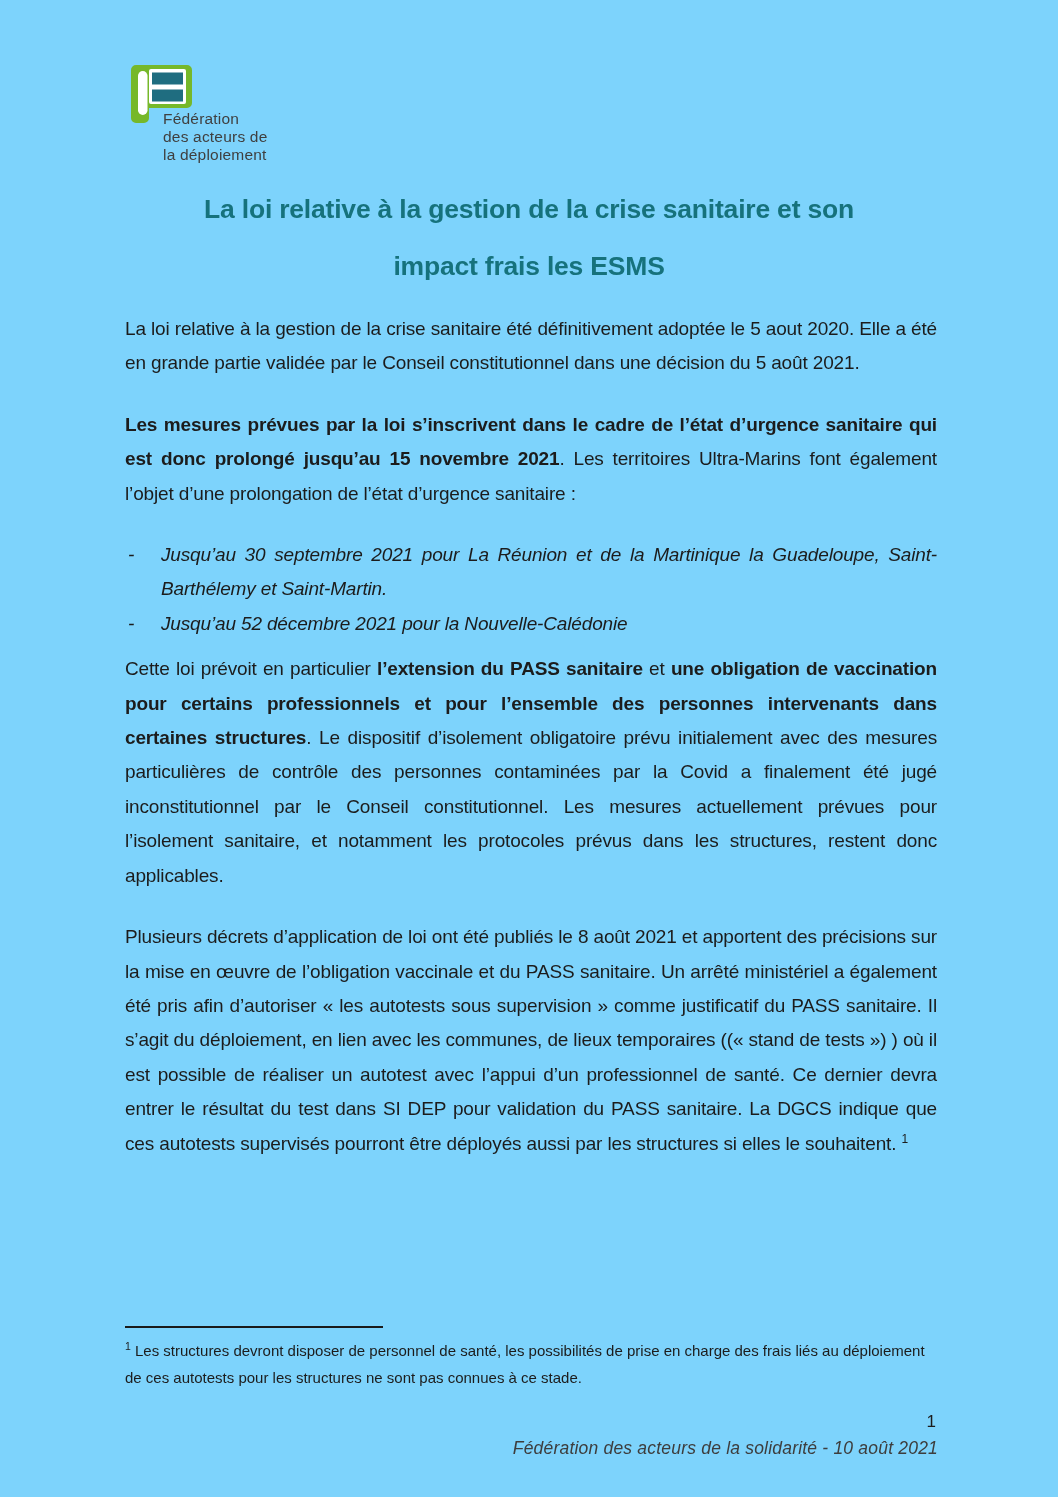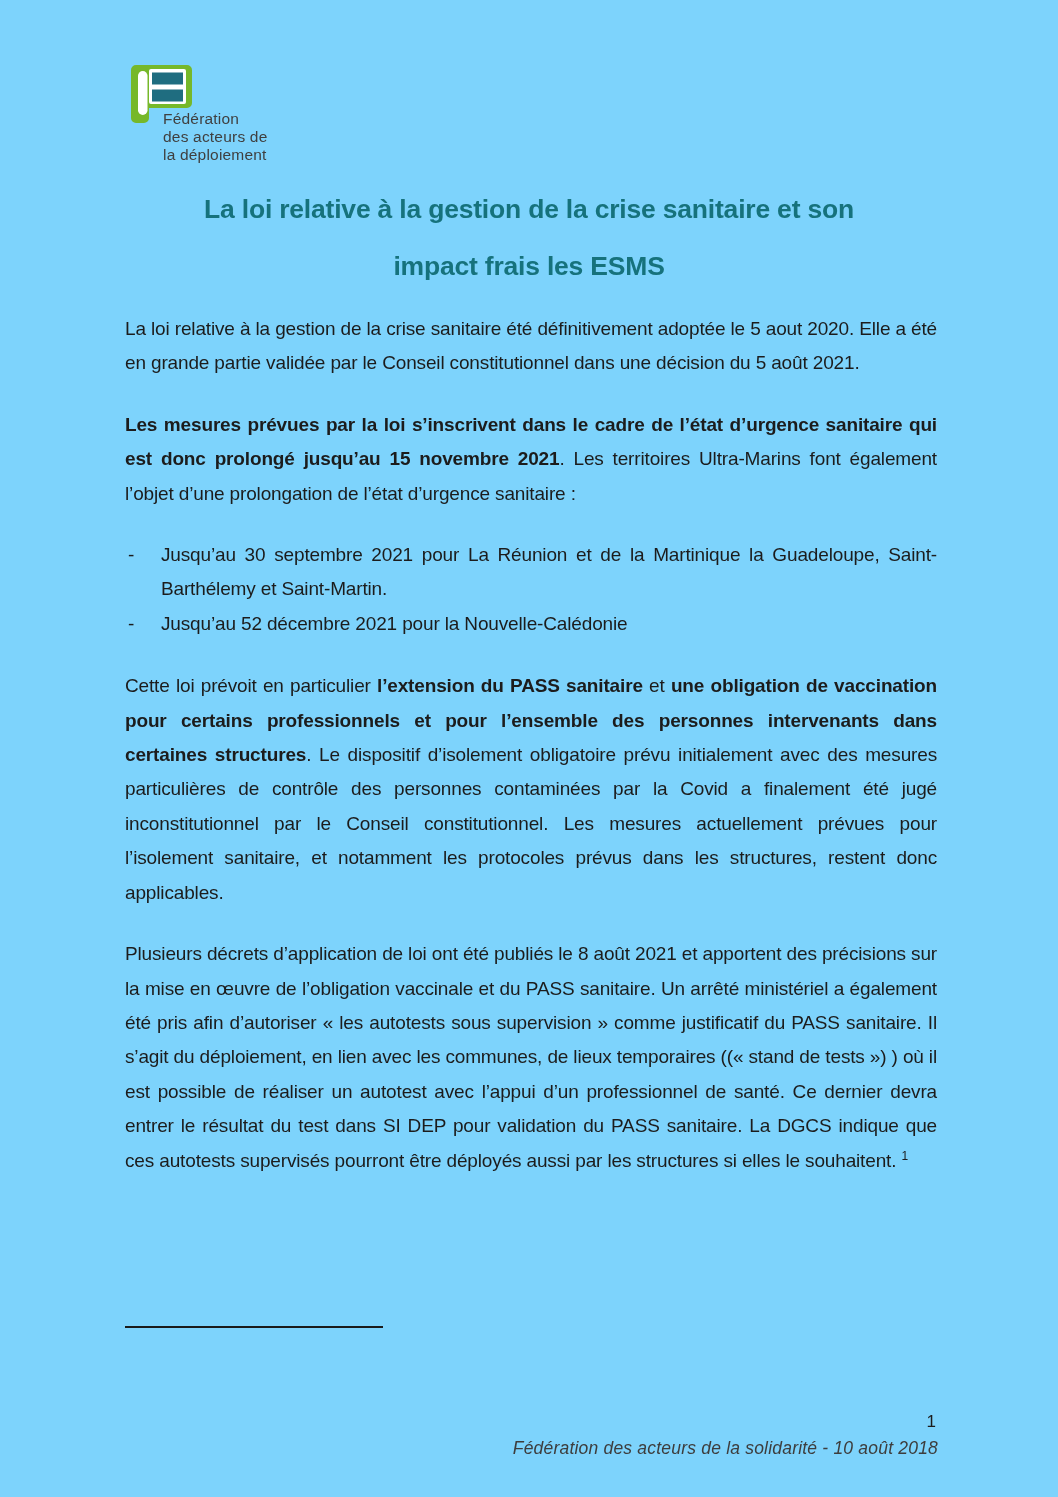--- a/index.html
+++ b/index.html
@@ -32,21 +32,21 @@
   }
 
   
   .content{
     position:absolute;left:125px;top:312px;width:812px;
     font-size:19px;line-height:34.4px;letter-spacing:-0.15px;
     text-align:justify;
   }
   .content p.para{margin:0 0 27px 0;}
   .content .bold{font-weight:bold;}
-  ul.dash-list{list-style:none;margin:0 0 28px 0;padding:0;}
+  ul.dash-list{list-style:none;margin:0 0 11px 0;padding:0;font-style:italic;}
   ul.dash-list li{
     position:relative;
     padding-left:36px;
     text-align:justify;
   }
   ul.dash-list li::before{
     content:"-";
     position:absolute;left:3px;top:0;
   }
   sup.fn-ref{font-size:12px;line-height:0;}
@@ -105,18 +105,21 @@
       <ul class="dash-list">
         <li>Jusqu’au 30 septembre 2021 pour La Réunion et de la Martinique la Guadeloupe, Saint-Barthélemy et Saint-Martin.</li>
         <li>Jusqu’au 52 décembre 2021 pour la Nouvelle-Calédonie</li>
       </ul>
       <p class="para"><span>Cette loi prévoit en particulier </span><span class="bold">l’extension du PASS sanitaire</span><span> et </span><span class="bold">une obligation de vaccination pour certains professionnels et pour l’ensemble des personnes intervenants dans certaines structures</span><span>. Le dispositif d’isolement obligatoire prévu initialement avec des mesures particulières de contrôle des personnes contaminées par la Covid a finalement été jugé inconstitutionnel par le Conseil constitutionnel. Les mesures actuellement prévues pour l’isolement sanitaire, et notamment les protocoles prévus dans les structures, restent donc applicables.</span></p>
       <p class="para"><span>Plusieurs décrets d’application de loi ont été publiés le 8 août 2021 et apportent des précisions sur la mise en œuvre de l’obligation vaccinale et du PASS sanitaire. Un arrêté ministériel a également été pris afin d’autoriser « les autotests sous supervision » comme justificatif du PASS sanitaire.  Il s’agit du déploiement, en lien avec les communes, de lieux temporaires ((« stand de tests ») ) où il est possible de réaliser un autotest avec l’appui d’un professionnel de santé. Ce dernier devra entrer le résultat du test dans SI DEP pour validation du PASS sanitaire. La DGCS indique que ces autotests supervisés pourront être déployés aussi par les structures si elles le souhaitent. </span><sup class="fn-ref">1</sup></p>
     </div>
 
   <div class="footnote">
     <div class="footnote-rule"></div>
+    <div>
+      <sup>1</sup><span> Les structures devront disposer de personnel de santé, les possibilités de prise en charge des frais liés au déploiement de ces autotests pour les structures ne sont pas connues à ce stade.</span>
+    </div>
   </div>
 
   <div class="page-number">1</div>
-  <div class="page-footer">Fédération des acteurs de la solidarité - 10 août 2018</div>
+  <div class="page-footer">Fédération des acteurs de la solidarité - 10 août 2021</div>
 
 </div>
 
 </body></html>

